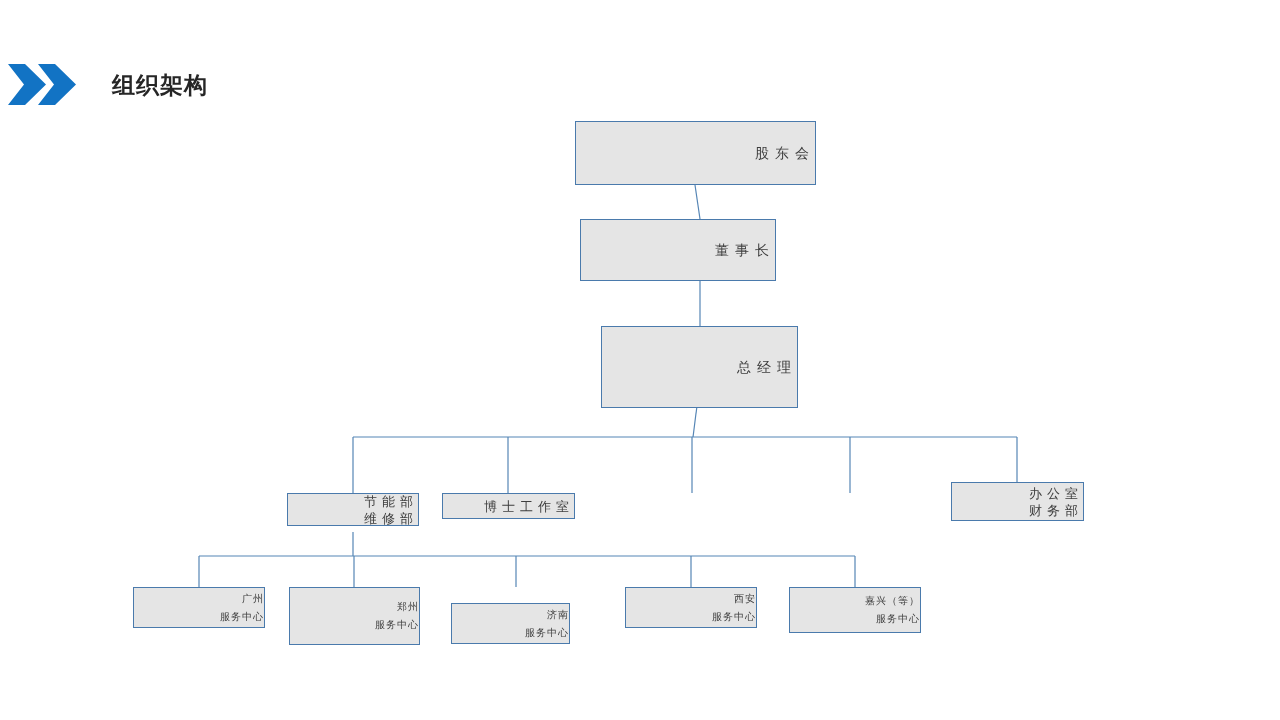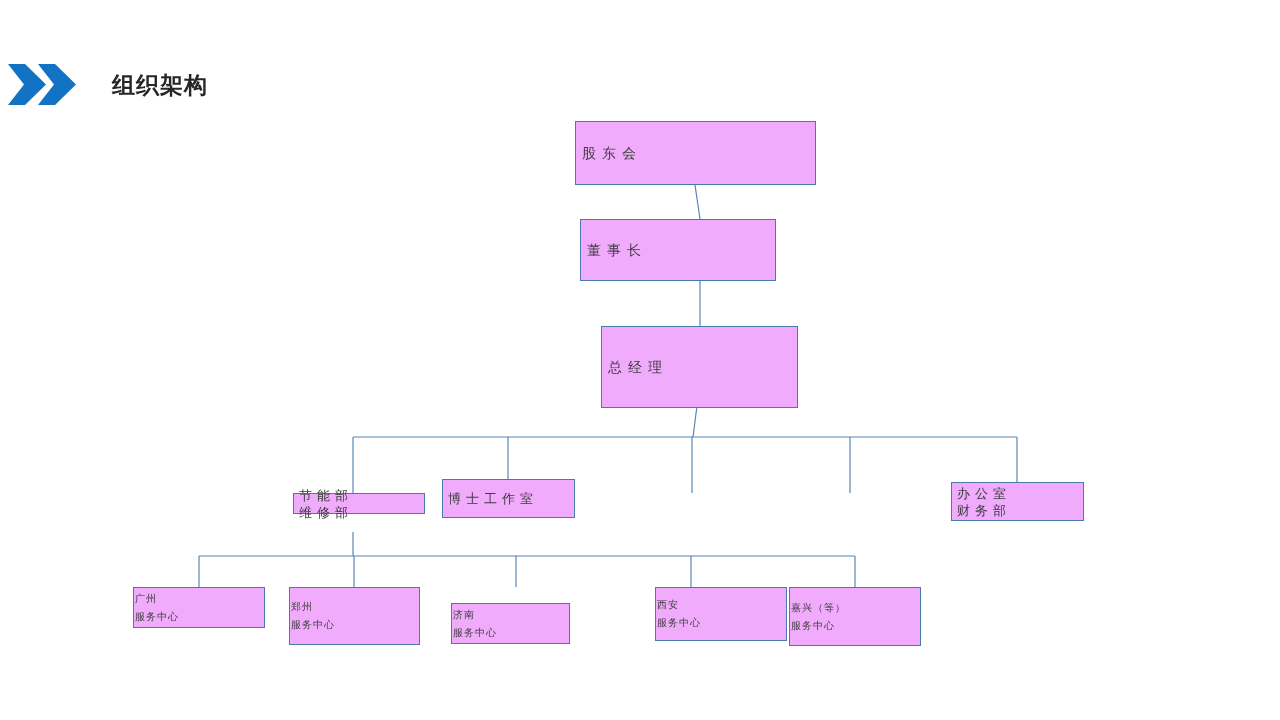--- a/index.html
+++ b/index.html
@@ -16,22 +16,22 @@
     font-size:23px;font-weight:bold;color:#262626;letter-spacing:1px;
   }
 
   
   .connectors{position:absolute;left:0;top:0;}
   .connectors line{stroke:#5585b5;stroke-width:1.2;}
 
   
   .node{
     position:absolute;box-sizing:border-box;
-    background:#f0abfc;border:1.3px solid #4a7aac;
-    display:flex;flex-direction:column;justify-content:center;align-items:flex-start;
+    background:#e5e5e5;border:1.3px solid #4a7aac;
+    display:flex;flex-direction:column;justify-content:center;align-items:flex-end;
     color:#3d3d3d;text-align:center;
   }
   .node span{display:block;}
   .lv-top{font-size:14px;letter-spacing:6px;padding-left:6px;line-height:18px;}
   .lv-dept{font-size:13px;letter-spacing:5px;padding-left:5px;line-height:17px;}
   .lv-sc{font-size:10px;letter-spacing:1px;padding-left:1px;line-height:18px;}
 </style>
 </head>
 <body>
 
@@ -67,46 +67,46 @@
   </div>
 
   <div class="node lv-top" style="left:580px;top:219px;width:196px;height:62px">
     <span>董事长</span>
   </div>
 
   <div class="node lv-top" style="left:601px;top:326px;width:197px;height:82px">
     <span>总经理</span>
   </div>
 
-  <div class="node lv-dept" style="left:293px;top:493px;width:132px;height:21px">
+  <div class="node lv-dept" style="left:287px;top:493px;width:132px;height:33px">
     <span>节能部</span>
     <span>维修部</span>
   </div>
-  <div class="node lv-dept" style="left:442px;top:479px;width:133px;height:39px">
+  <div class="node lv-dept" style="left:442px;top:493px;width:133px;height:26px">
     <span>博士工作室</span>
   </div>
   <div class="node lv-dept" style="left:951px;top:482px;width:133px;height:39px">
     <span>办公室</span>
     <span>财务部</span>
   </div>
 
   <div class="node lv-sc" style="left:133px;top:587px;width:132px;height:41px">
     <span>广州</span>
     <span>服务中心</span>
   </div>
   <div class="node lv-sc" style="left:289px;top:587px;width:131px;height:58px">
     <span>郑州</span>
     <span>服务中心</span>
   </div>
   <div class="node lv-sc" style="left:451px;top:603px;width:119px;height:41px">
     <span>济南</span>
     <span>服务中心</span>
   </div>
-  <div class="node lv-sc" style="left:655px;top:587px;width:132px;height:54px">
+  <div class="node lv-sc" style="left:625px;top:587px;width:132px;height:41px">
     <span>西安</span>
     <span>服务中心</span>
   </div>
-  <div class="node lv-sc" style="left:789px;top:587px;width:132px;height:59px">
+  <div class="node lv-sc" style="left:789px;top:587px;width:132px;height:46px">
     <span>嘉兴（等）</span>
     <span>服务中心</span>
   </div>
 
 </div>
 
 </body></html>

